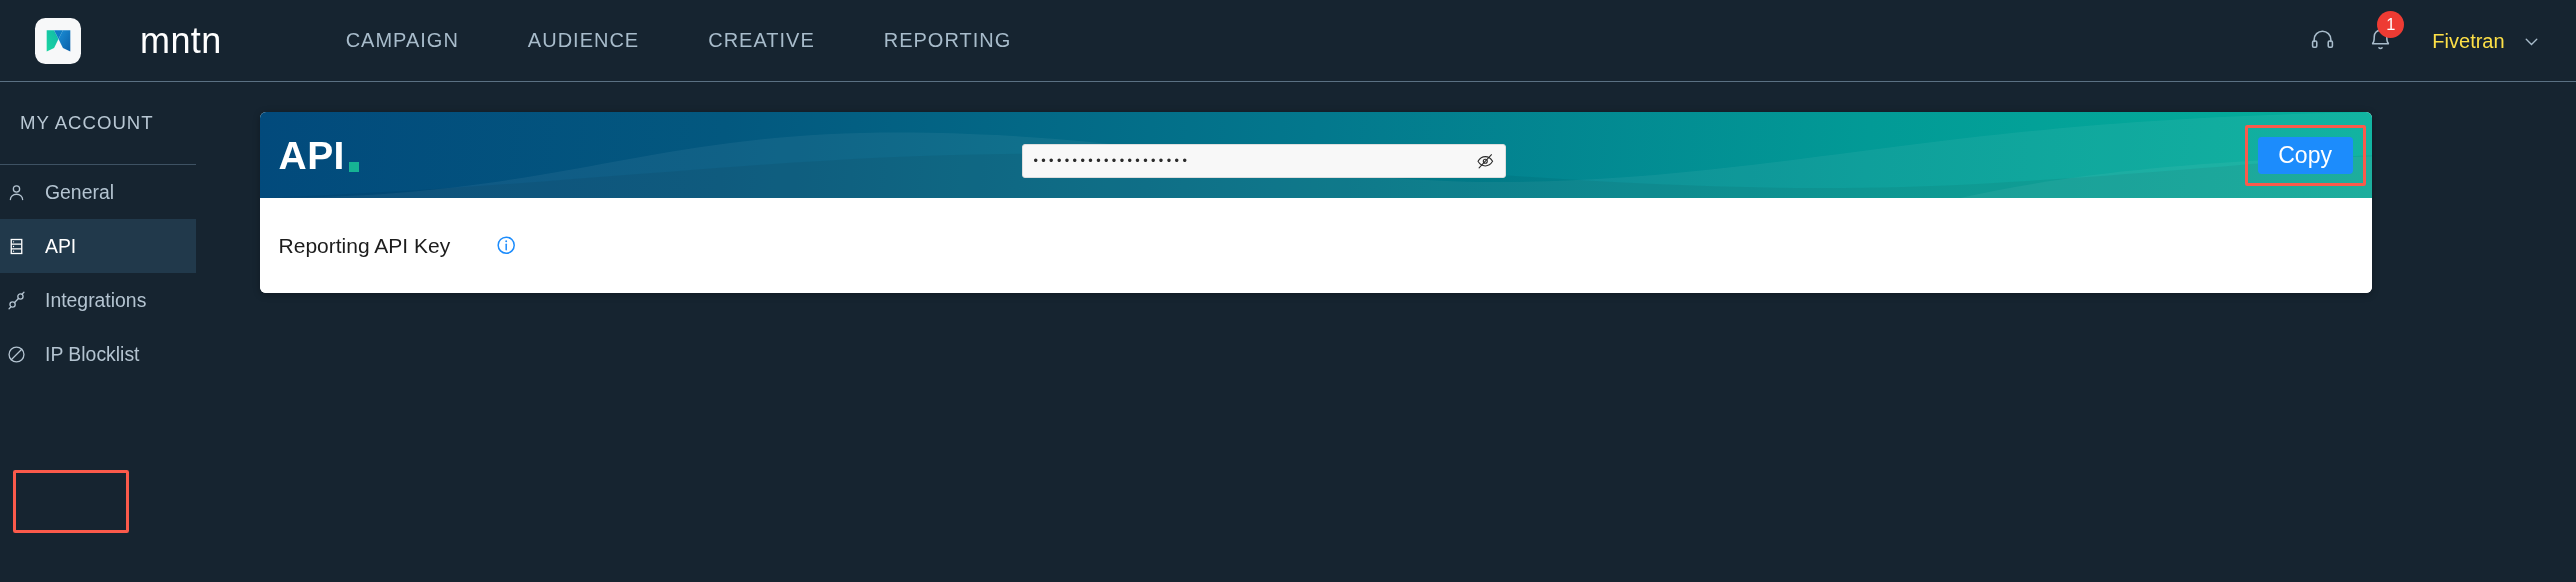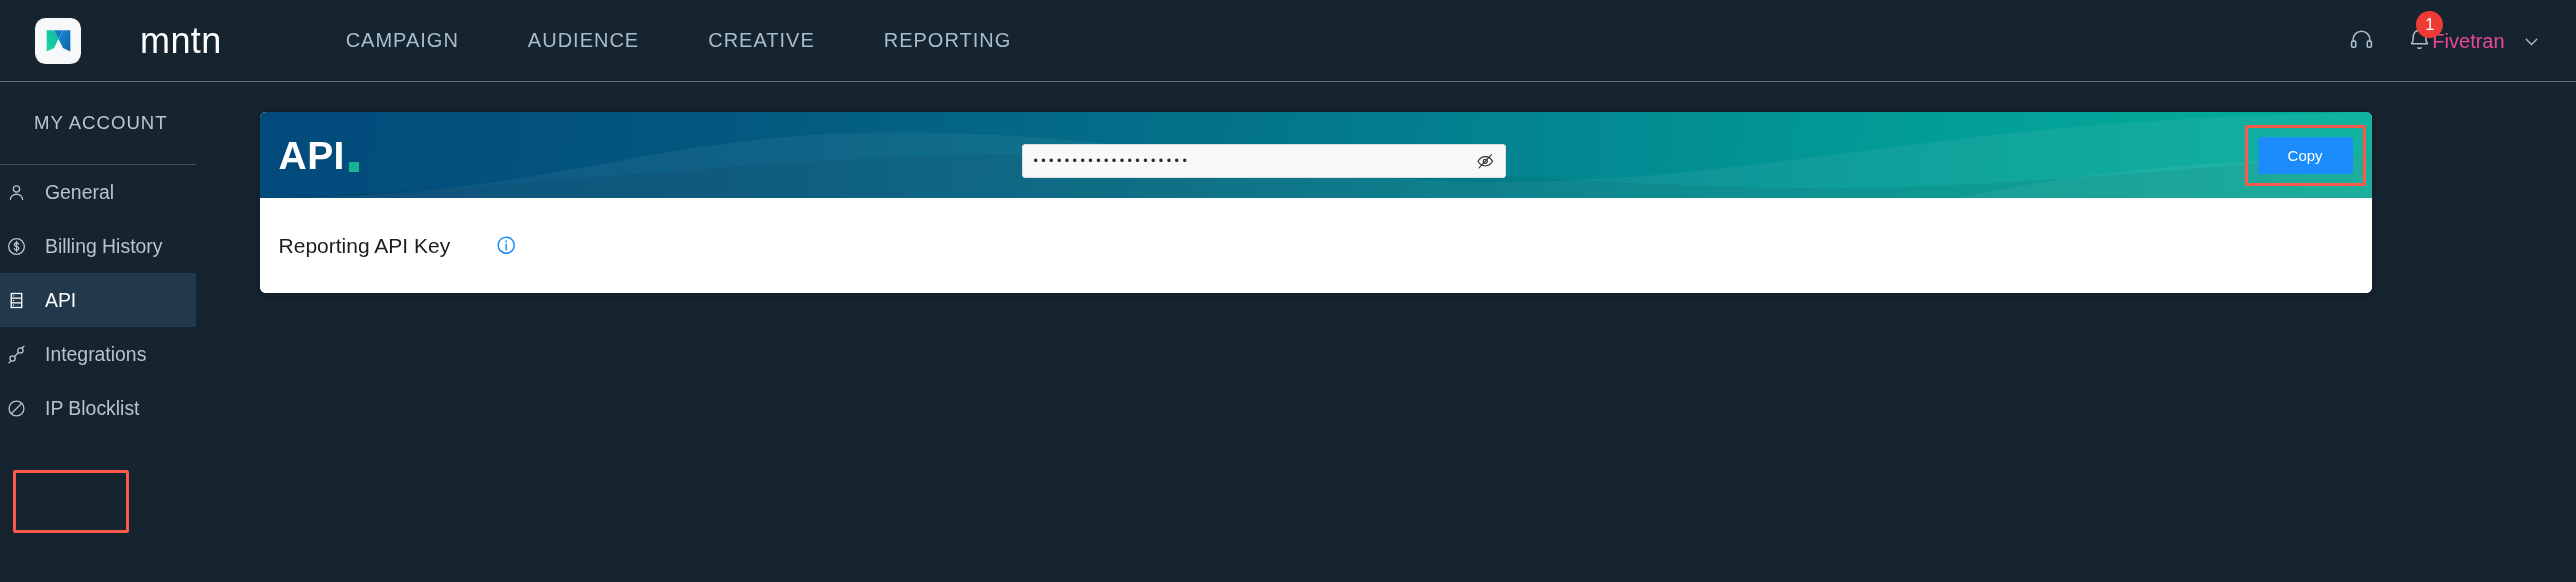--- a/index.html
+++ b/index.html
@@ -38,33 +38,33 @@
   }
   .icon-btn { position: relative; margin-left: 33px; cursor: pointer; display: flex; align-items: center;}
   .badge {
     position: absolute; top: -16.4px; left: 9px;
     width: 27px; height: 27px; border-radius: 50%;
     background: #ee3b33; color: #fff; font-size: 16.4px;
     display: flex; align-items: center; justify-content: center;
     font-weight: 400;
   }
   .user-name {
-    color: #ec4899; font-size: 20px; white-space: nowrap; cursor: pointer;
+    color: #fde047; font-size: 20px; margin-left: 39px; white-space: nowrap; cursor: pointer;
   }
   .chev { margin-left: 16.4px; cursor: pointer; display:flex; align-items:center; }
 
   
   .sidebar {
     position: absolute; left: 0; top: 82px;
     width: 196px; height: 501px;
     background: #162430;
   }
   .sidebar-title {
     height: 83px; display: flex; align-items: center;
-    padding-left: 34px; color: #b8c7d3;
+    padding-left: 20px; color: #b8c7d3;
     font-size: 18.6px; letter-spacing: 1px;
     border-bottom: 1.5px solid #3e5263;
   }
   .side-item {
     position: relative;
     height: 54px; display: flex; align-items: center;
     padding-left: 6px; cursor: pointer;
   }
   .side-item .side-icon { width: 25px; display: flex; align-items: center; justify-content: flex-start; flex:none; }
   .side-item .side-label {
@@ -118,21 +118,21 @@
     padding: 0 10.4px 0 10.4px;
   }
   .masked {
     color: #2b2b2b; font-size: 12.7px; letter-spacing: 3.4px;
     line-height: 1; user-select: none; white-space: nowrap;
   }
   .eye-btn { cursor: pointer; display: flex; align-items: center; }
   .copy-wrap { position: absolute; right: 19.4px; top: 24.6px; }
   .copy-btn {
     width: 95px; height: 37px; border-radius: 3.7px;
-    background: #1c8cfc; color: #ffffff; font-size: 15px;
+    background: #1c8cfc; color: #ffffff; font-size: 23px;
     border: none; cursor: pointer; font-family: "Liberation Sans", sans-serif;
     display: flex; align-items: center; justify-content: center;
   }
   .copy-hl {
     position: absolute; left: -12.7px; top: -12px;
     width: 121px; height: 61px;
     border: 3.7px solid #fb5a4b; border-radius: 2.2px; pointer-events: none;
   }
 </style>
 </head>
@@ -204,30 +204,20 @@
       <span class="side-icon">
         <svg width="21" height="21" viewBox="0 0 24 24" fill="none" stroke="#b4c4d1" stroke-width="1.5" stroke-linecap="round">
           <circle cx="12" cy="8" r="3.6"></circle>
             <path d="M5 20c0-3.6 3.2-6 7-6s7 2.4 7 6"></path>
         </svg>
       </span>
       <span class="side-label">General</span>
     </div>
 
 
-    <div class="side-item">
-      <span class="side-icon">
-        <svg width="21" height="21" viewBox="0 0 24 24" fill="none" stroke="#b4c4d1" stroke-width="1.5" stroke-linecap="round">
-          <circle cx="12" cy="12" r="9"></circle>
-          <path d="M14.5 9.3c-.6-.9-1.5-1.3-2.5-1.3-1.4 0-2.4.8-2.4 1.9 0 2.6 5 1.3 5 4 0 1.2-1.1 2.1-2.6 2.1-1.1 0-2.1-.5-2.6-1.4"></path>
-          <path d="M12 6.2v11.6"></path>
-        </svg>
-      </span>
-      <span class="side-label">Billing History</span>
-    </div>
 
 
     <div class="side-item active">
       <span class="side-icon">
         <svg width="21" height="21" viewBox="0 0 24 24" fill="none" stroke="#ffffff" stroke-width="1.5">
           <rect x="6" y="4" width="12" height="16"></rect>
           <path d="M6 9.3h12M6 14.7h12"></path>
           <circle cx="8.6" cy="6.7" r="0.75" fill="#ffffff" stroke="none"></circle>
           <circle cx="8.6" cy="12" r="0.75" fill="#ffffff" stroke="none"></circle>
           <circle cx="8.6" cy="17.3" r="0.75" fill="#ffffff" stroke="none"></circle>

